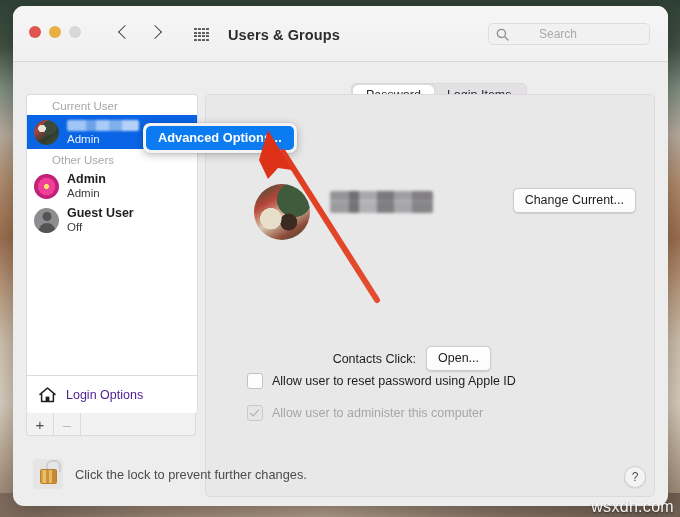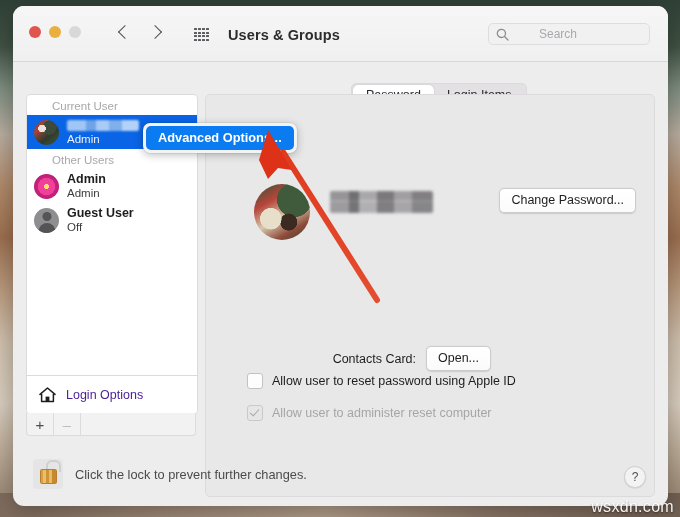--- a/index.html
+++ b/index.html
@@ -621,35 +621,35 @@
       <div class="tabs">
         <div class="tab active">Password</div>
         <div class="tab">Login Items</div>
       </div>
 
       <div class="content">
 
         <div class="big-avatar"></div>
         <div class="acct-name-redacted"></div>
 
-        <div class="btn change-pw">Change Password...</div>
+        <div class="btn change-pw">Change Current...</div>
 
         <div class="contacts-row">
-          <div class="contacts-label">Contacts Card:</div>
+          <div class="contacts-label">Contacts Click:</div>
           <div class="btn">Open...</div>
         </div>
 
         <div class="checkrow one">
           <span class="cbox"></span>
           <span class="checklabel">Allow user to reset password using Apple ID</span>
         </div>
 
         <div class="checkrow two">
           <span class="cbox checked-disabled"></span>
-          <span class="checklabel disabled">Allow user to administer reset computer</span>
+          <span class="checklabel disabled">Allow user to administer this computer</span>
         </div>
       </div>
 
       <div class="footer-lock">
         <div class="lock-icon">
           <div class="lock-shackle"></div>
           <div class="lock-body"></div>
         </div>
         <div class="lock-text">Click the lock to prevent further changes.</div>
       </div>

